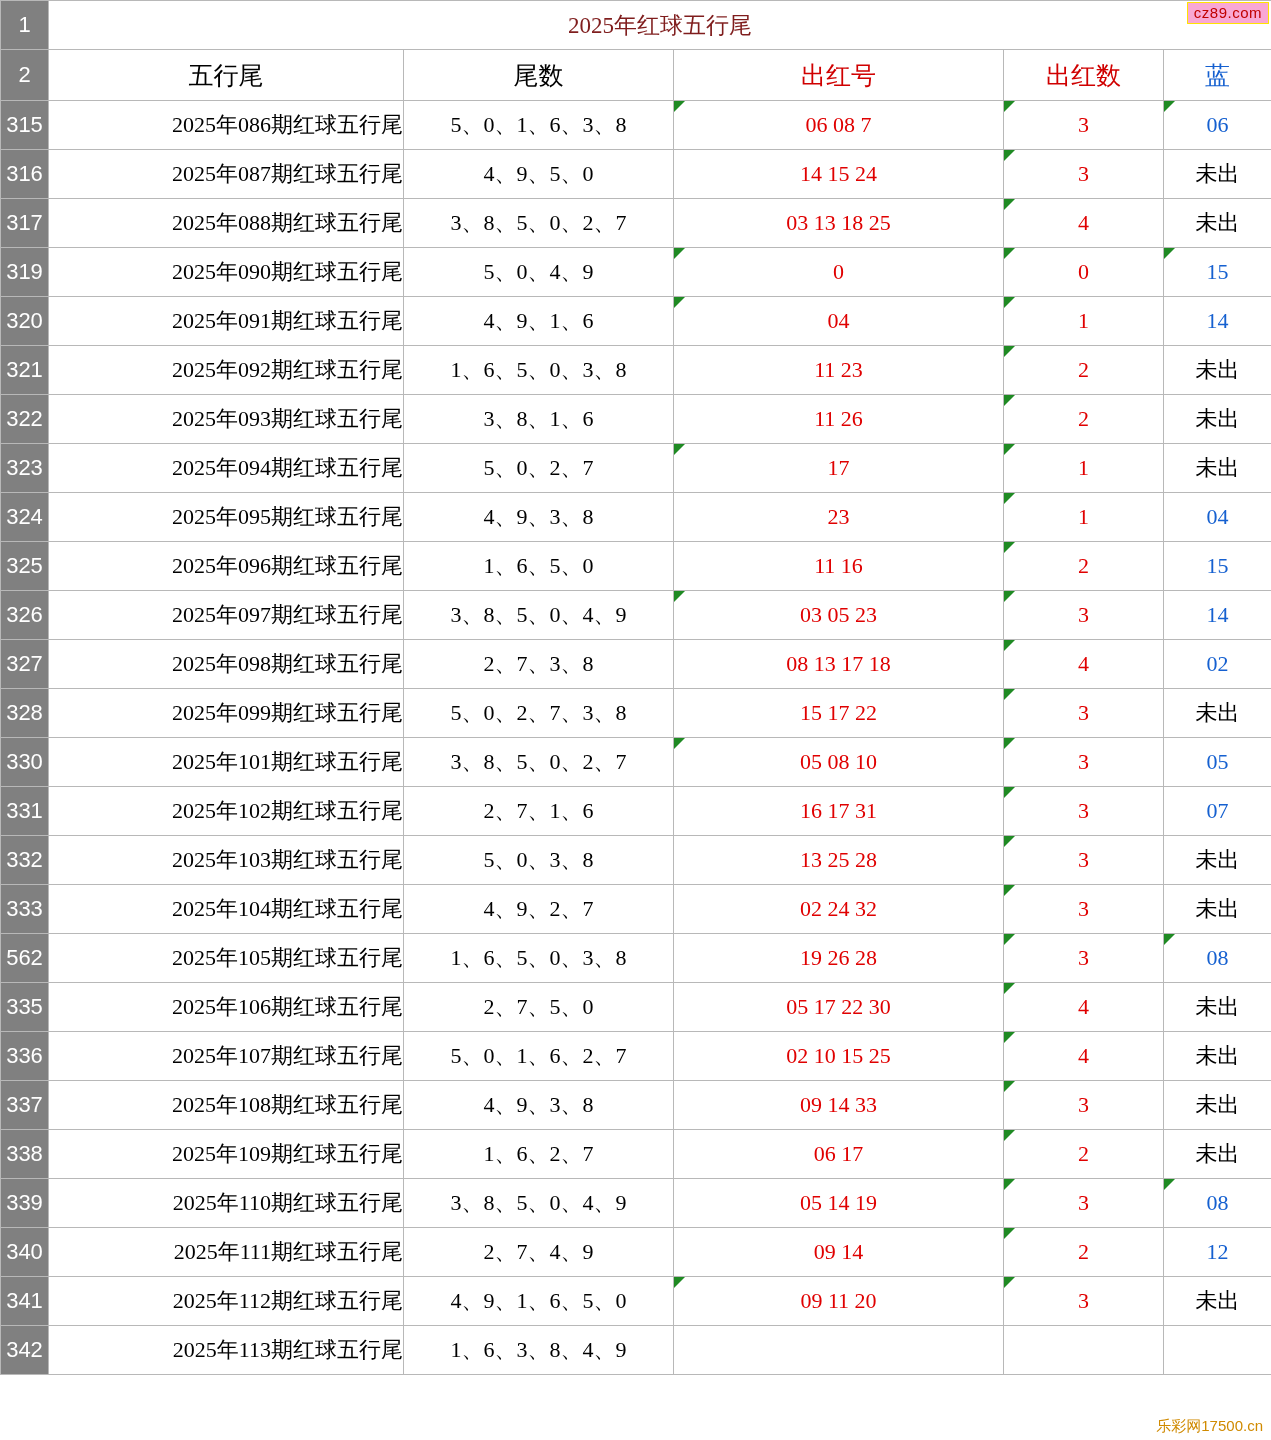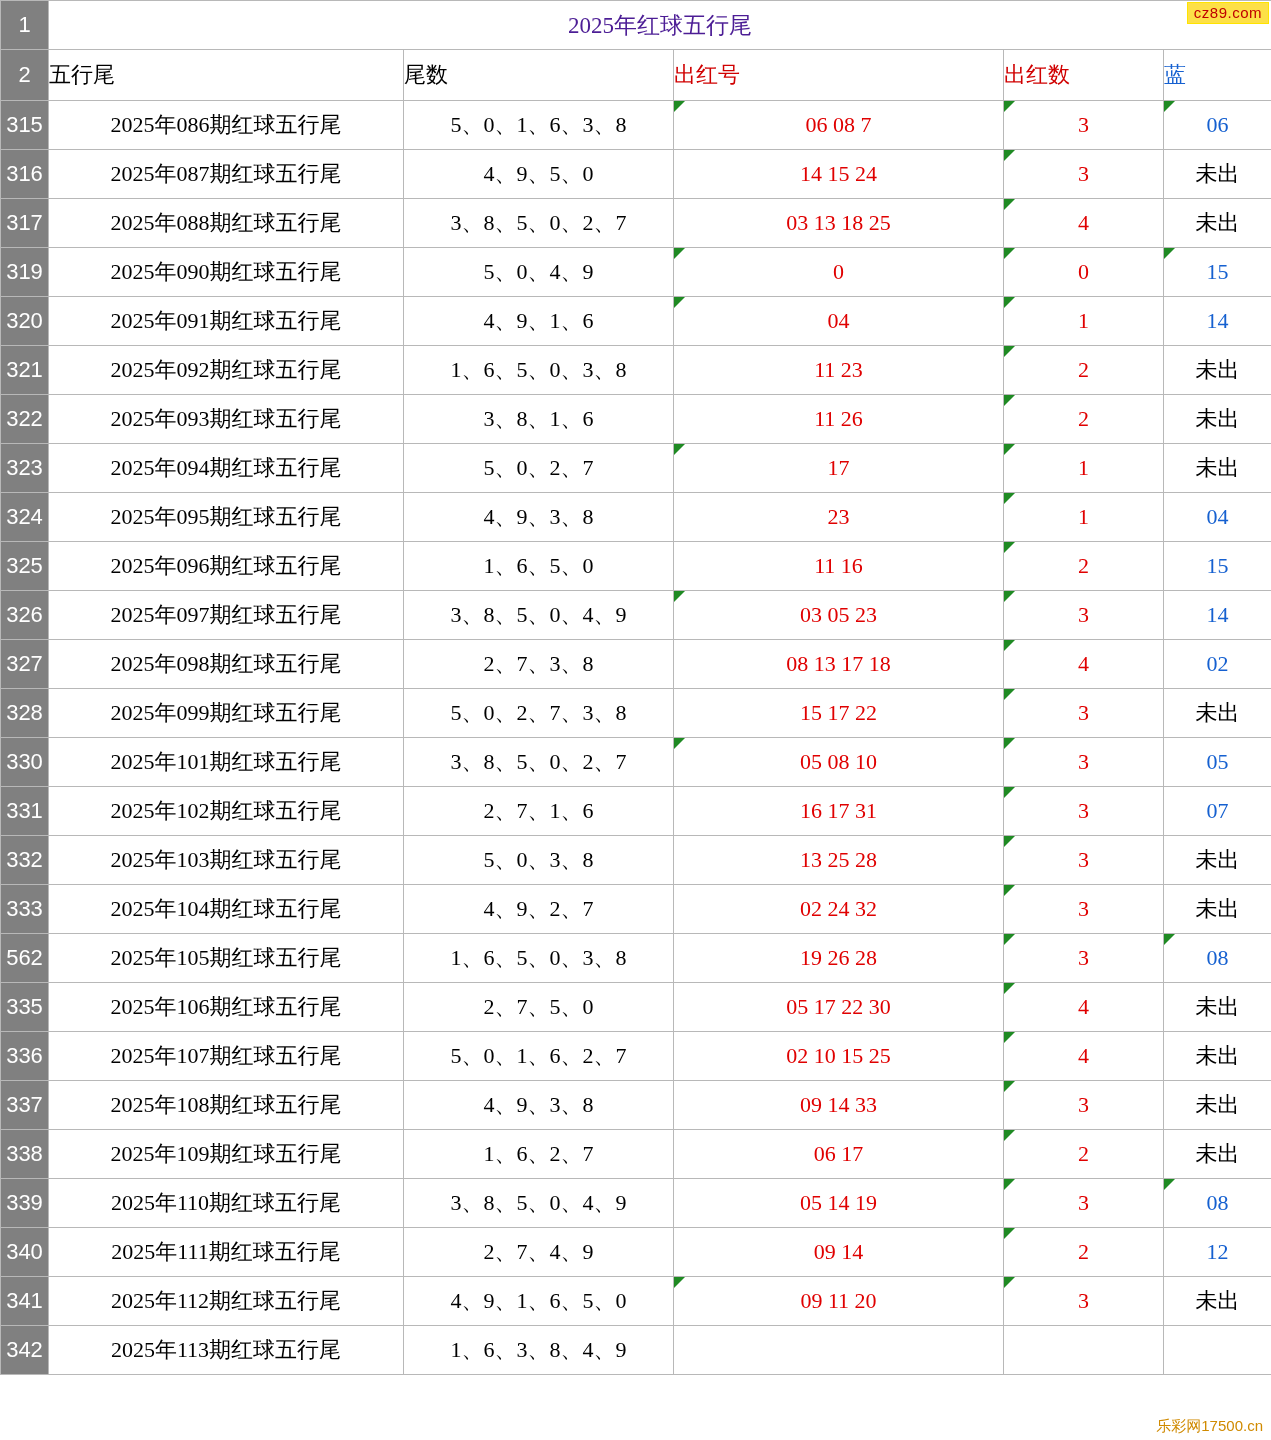--- a/index.html
+++ b/index.html
@@ -38,41 +38,41 @@
   }
   .col-a { width: 355px; }
   .col-b { width: 270px; }
   .col-c { width: 330px; }
   .col-d { width: 160px; }
   .col-e { width: 110px; }
 
   .title-cell {
     text-align: center;
     font-size: 23px;
-    color: #4c1d95;
+    color: #7f1d1d;
     height: 42px;
     margin-left: 36px;
   }
   .hdr {
-    text-align: left;
-    font-size: 22px;
+    text-align: center;
+    font-size: 25px;
     font-weight: normal;
     height: 50px;
   }
   .hdr-red { color: #d00000; font-family: Liberation Serif, serif; }
   .hdr-blue { color: #1560d0; }
   .hdr-black { color: #000000; }
 
   .cell {
     height: 48px;
     font-size: 22px;
     color: #000000;
   }
   .cell-name {
-    text-align: center;
+    text-align: right;
     padding-left: 6px;
   }
   .cell-center { text-align: center; }
   .red { color: #e00000; }
   .blue { color: #1560d0; margin-top: 6px; }
   .black { color: #000000; }
 
   
   .mark {
     position: relative;
@@ -86,21 +86,21 @@
     height: 0;
     border-top: 11px solid #1f8a23;
     border-right: 11px solid transparent;
   }
 
   
   .wm-top {
     position: absolute;
     top: 2px;
     right: 2px;
-    background: #fde047;
+    background: #f9a8d4;
     color: #c00000;
     font-size: 15px;
     font-family: "Liberation Sans", sans-serif;
     padding: 1px 6px 2px 6px;
     border: 1px solid #ffe400;
     letter-spacing: 0.5px;
   }
   .wm-bottom {
     position: absolute;
     bottom: 4px;

